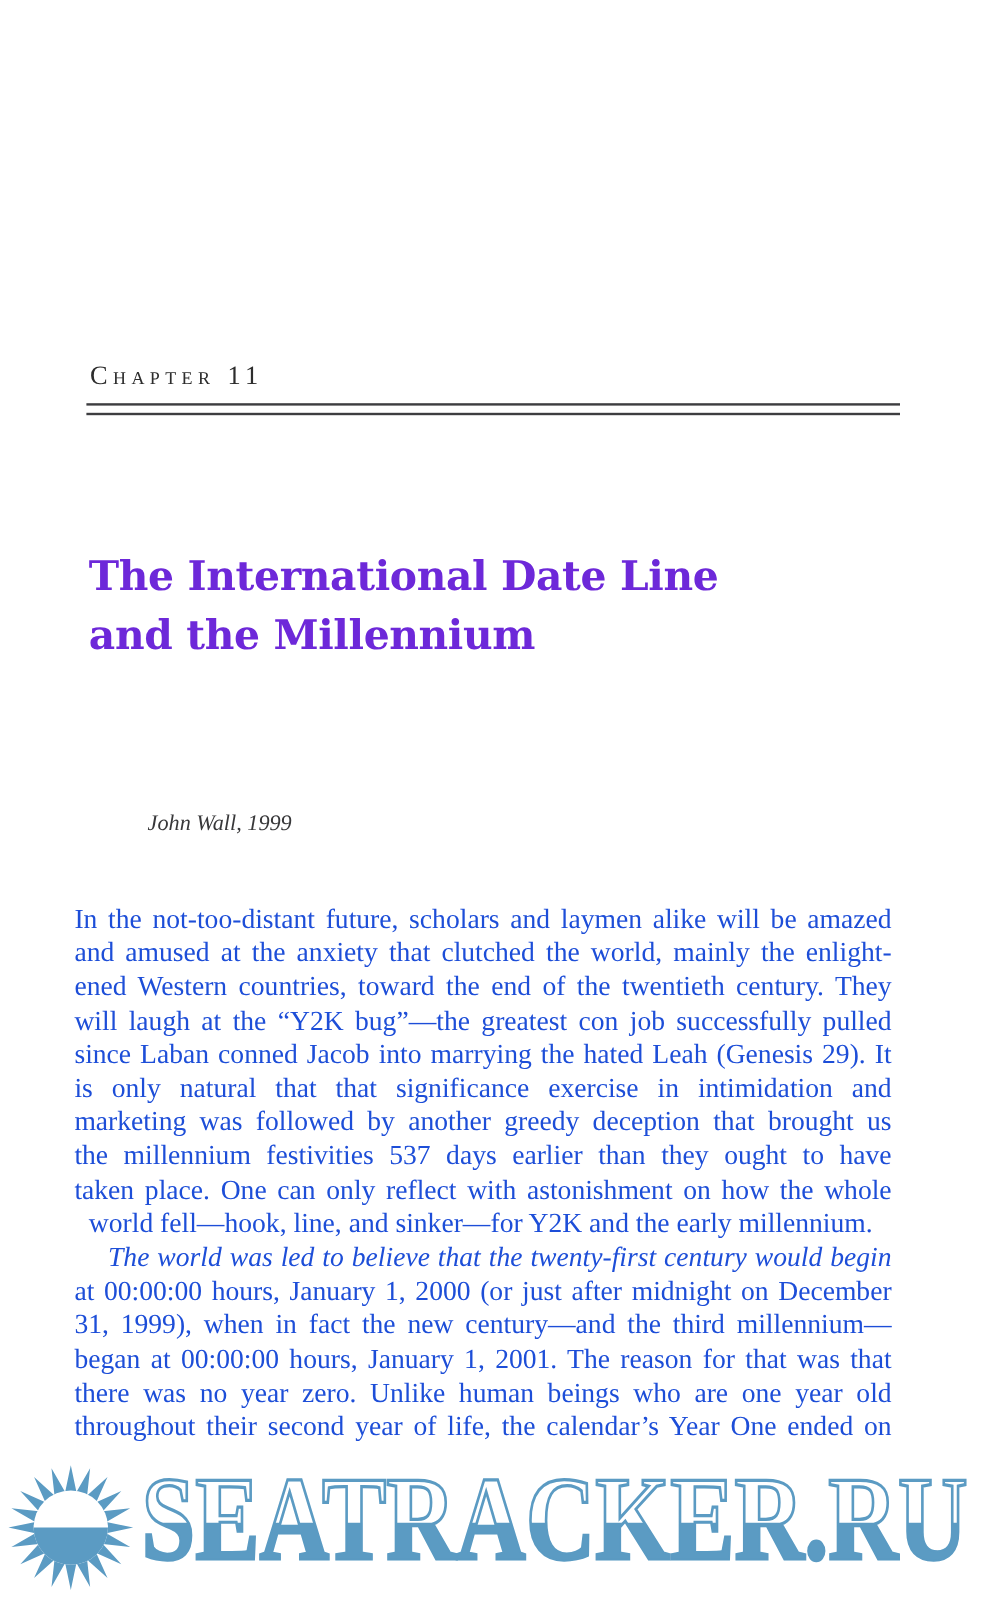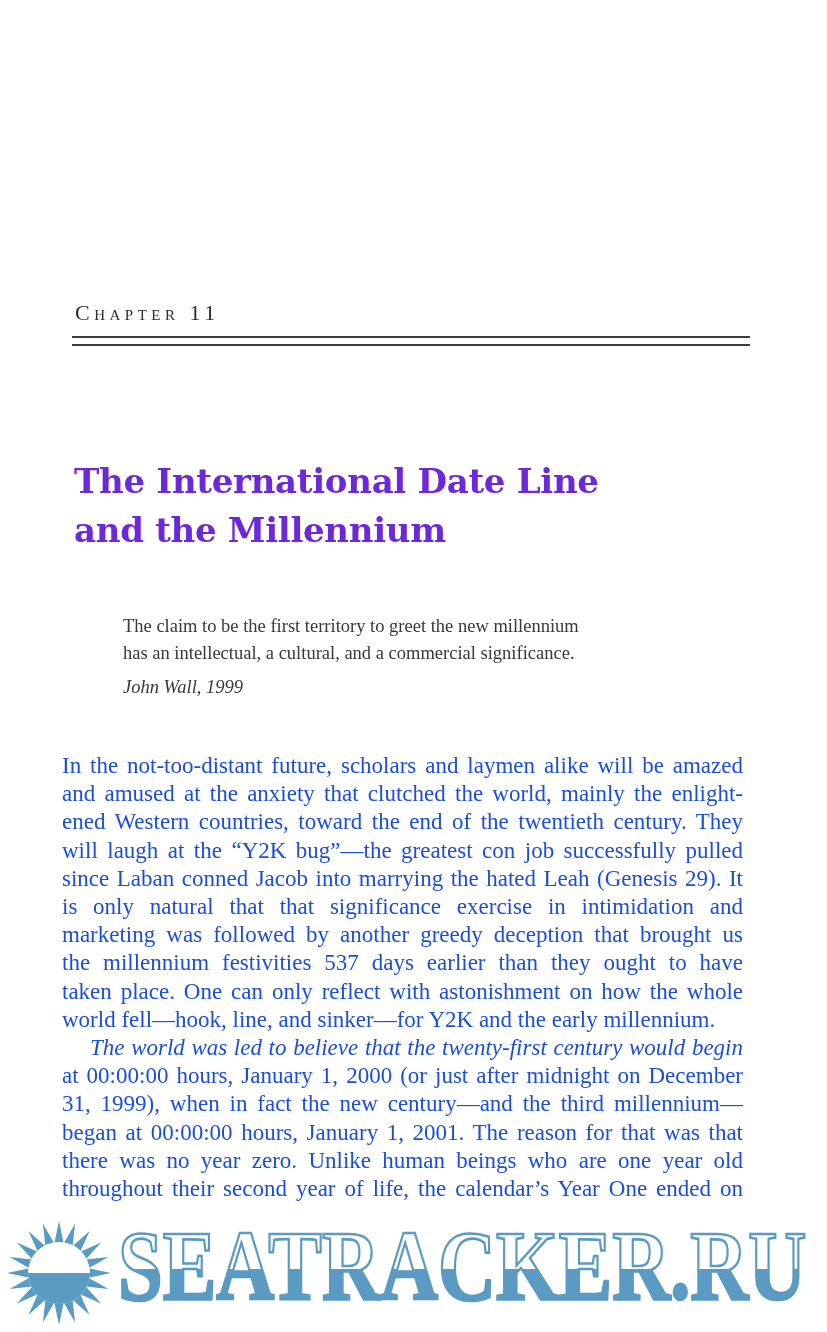--- a/index.html
+++ b/index.html
@@ -59,21 +59,21 @@
 
   
   .body-text {
     position: absolute; left: 62px; top: 752px;
     width: 681px;
     font-size: 23px; line-height: 28.2px;
     color: #1d4ed8;
     z-index: 1;
   }
   .body-line { text-align: justify; text-align-last: justify; white-space: normal; }
-  .para .body-line.last-line { text-align-last: left; }
+  .para .body-line.last-line { text-align-last: left; margin-left: 12px; }
   .para-indent .body-line.first-line { text-indent: 28px; font-style: italic; }
 
   
   .sun-logo { position: absolute; left: 1px; top: 1215px; width: 116px; height: 116px; z-index: 0; }
   .sun-rays { fill: var(--wm-color); }
   .sun-disc { fill: #ffffff; }
   .sun-lower-half { fill: var(--wm-color); }
 
   .wm-text {
     position: absolute; left: 118px; top: 1216px;
@@ -108,24 +108,20 @@
 
   <div class="chapter-label">Chapter 11</div>
 
   <div class="double-rule"></div>
 
   <div class="chapter-title">
       <div class="title-line first-line">The International Date Line</div>
       <div class="title-line last-line">and the Millennium</div>
     </div>
 
-  <div class="epigraph">
-      <div class="epigraph-line first-line">The claim to be the first territory to greet the new millennium</div>
-      <div class="epigraph-line last-line">has an intellectual, a cultural, and a commercial significance.</div>
-    </div>
 
   <div class="epigraph-attribution">John Wall, 1999</div>
 
   <div class="body-text">
     <div class="para para-1">
         <div class="body-line first-line">In the not-too-distant future, scholars and laymen alike will be amazed</div>
         <div class="body-line">and amused at the anxiety that clutched the world, mainly the enlight-</div>
         <div class="body-line">ened Western countries, toward the end of the twentieth century. They</div>
         <div class="body-line">will laugh at the “Y2K bug”—the greatest con job successfully pulled</div>
         <div class="body-line">since Laban conned Jacob into marrying the hated Leah (Genesis 29). It</div>

